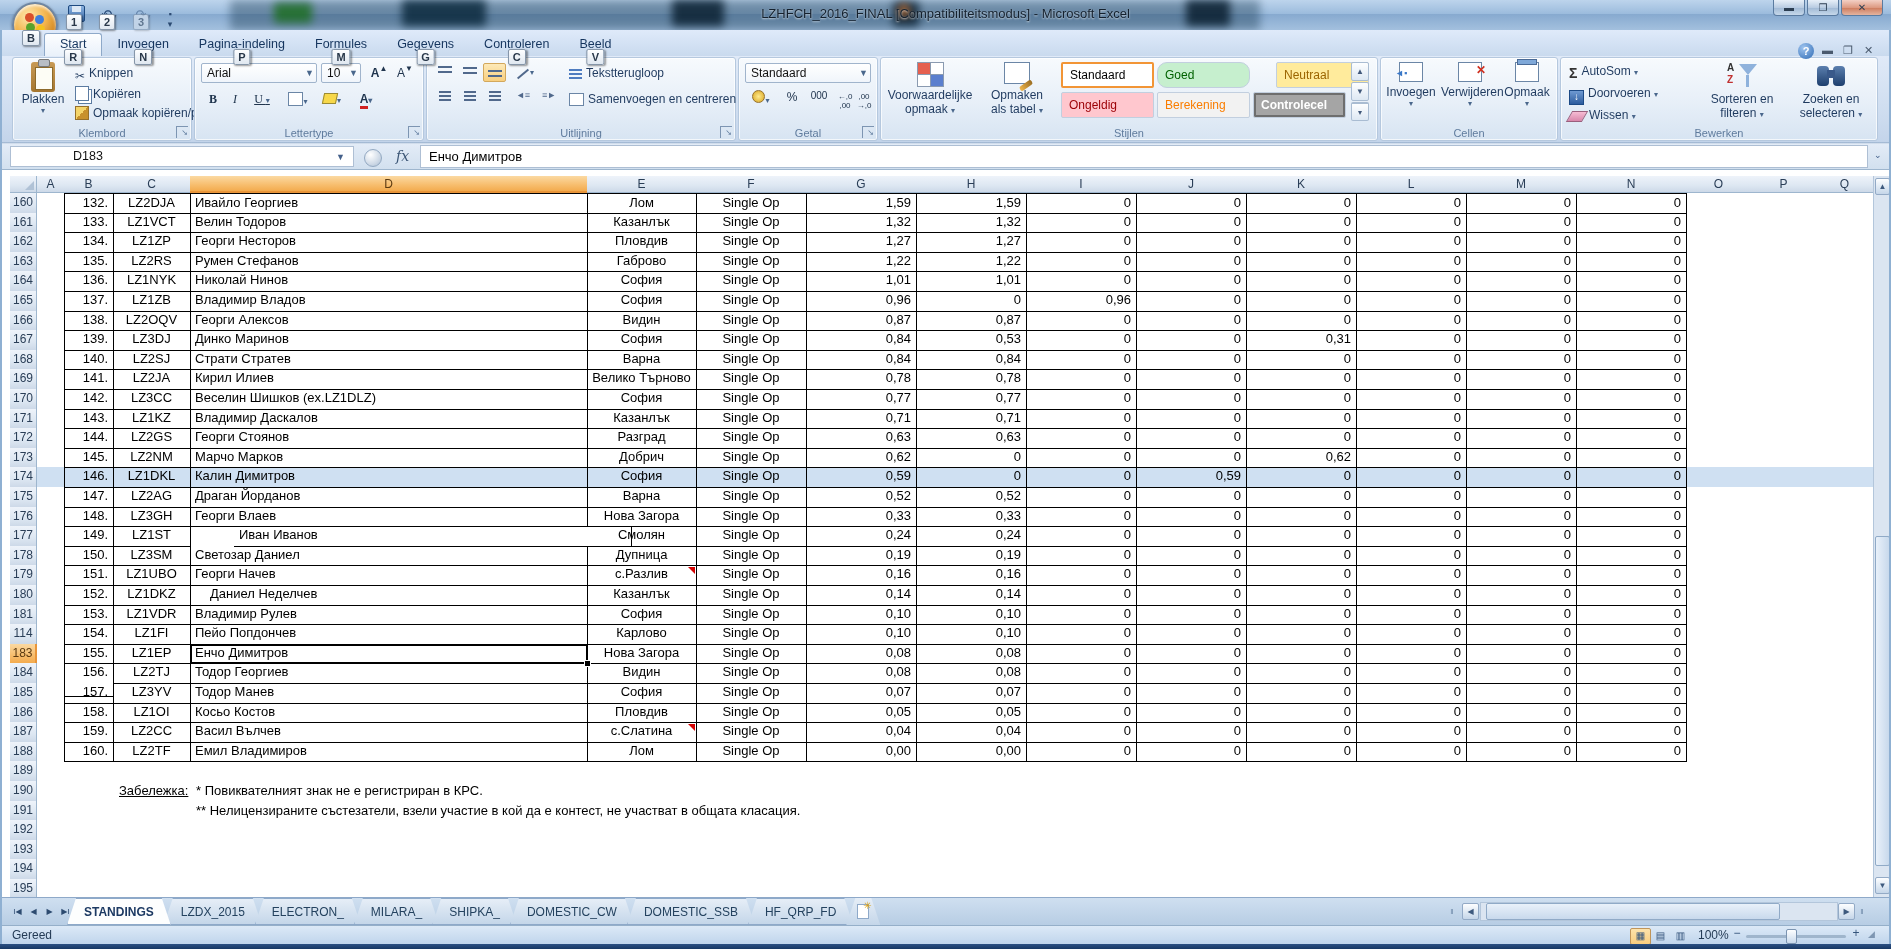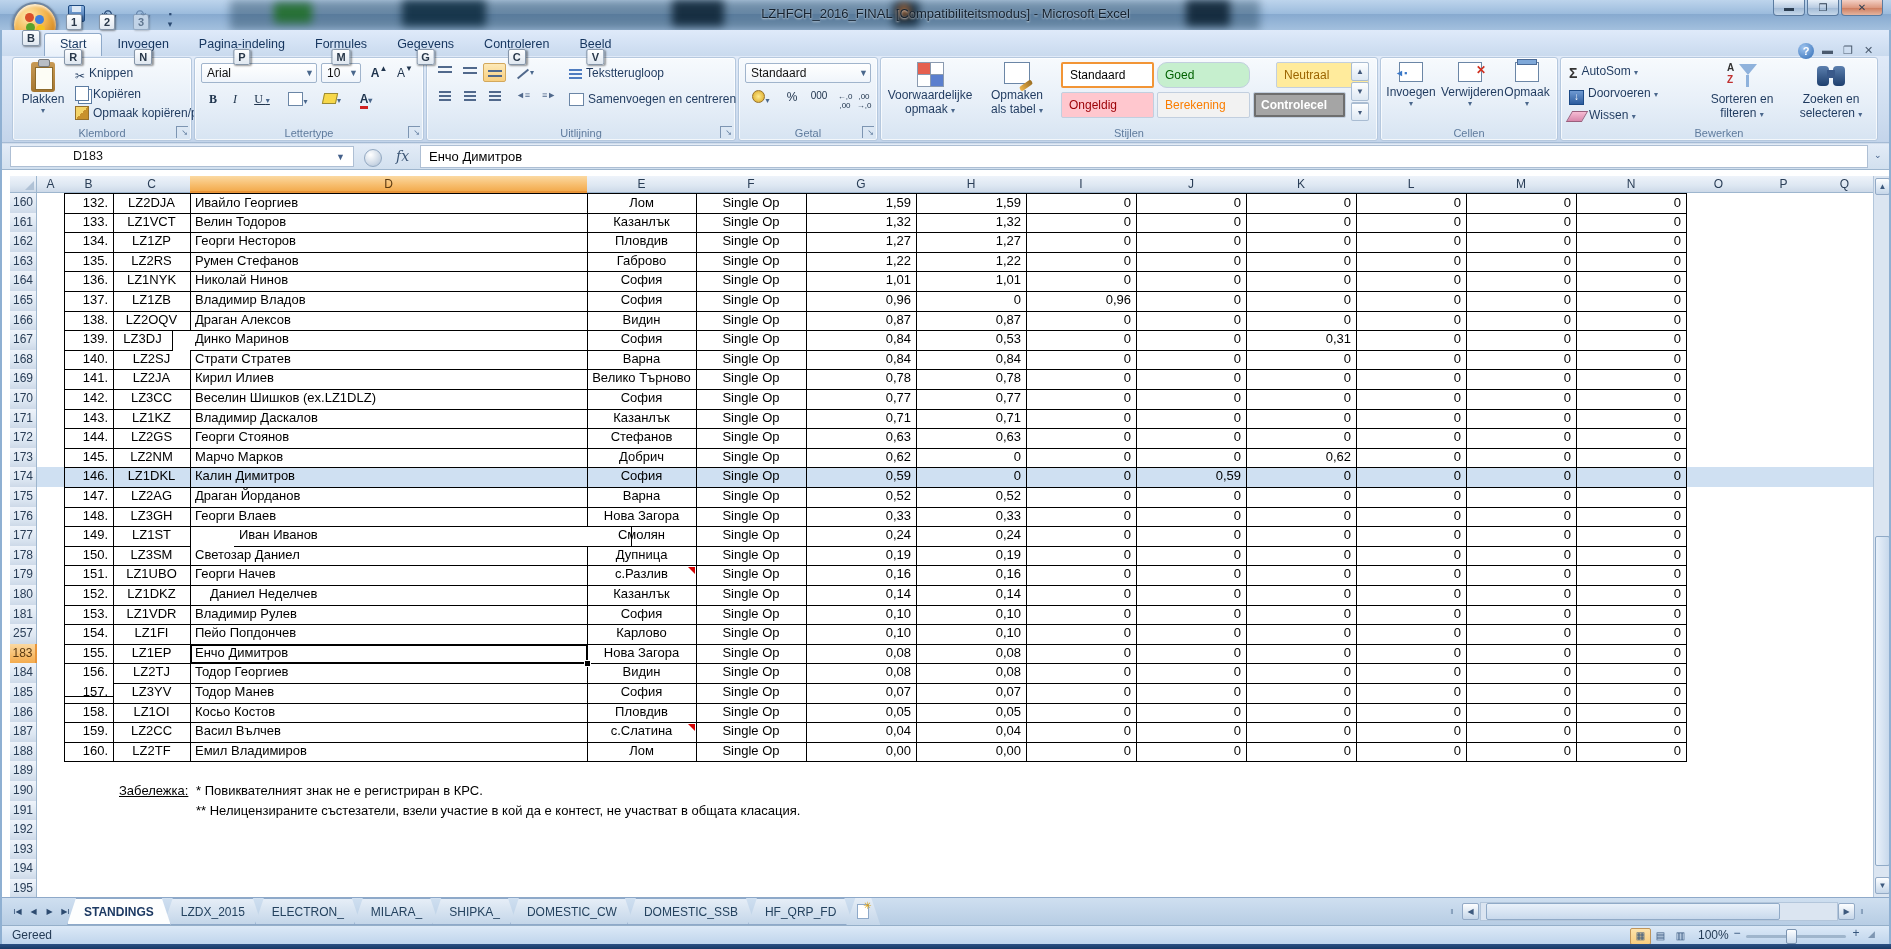--- a/index.html
+++ b/index.html
@@ -370,21 +370,21 @@
     <div class="rowhead" style="top: 252.2px; height: 20.6px;">172</div>
     <div class="rowhead" style="top: 271.8px; height: 20.6px;">173</div>
     <div class="rowhead" style="top: 291.4px; height: 20.6px;">174</div>
     <div class="rowhead" style="top: 311px; height: 20.6px;">175</div>
     <div class="rowhead" style="top: 330.6px; height: 20.6px;">176</div>
     <div class="rowhead" style="top: 350.2px; height: 20.6px;">177</div>
     <div class="rowhead" style="top: 369.8px; height: 20.6px;">178</div>
     <div class="rowhead" style="top: 389.4px; height: 20.6px;">179</div>
     <div class="rowhead" style="top: 409px; height: 20.6px;">180</div>
     <div class="rowhead" style="top: 428.6px; height: 20.6px;">181</div>
-    <div class="rowhead" style="top: 448.2px; height: 20.6px;">257</div>
+    <div class="rowhead" style="top: 448.2px; height: 20.6px;">114</div>
     <div class="rowhead sel" style="top: 467.8px; height: 20.6px;">183</div>
     <div class="rowhead" style="top: 487.4px; height: 20.6px;">184</div>
     <div class="rowhead" style="top: 507px; height: 20.6px;">185</div>
     <div class="rowhead" style="top: 526.6px; height: 20.6px;">186</div>
     <div class="rowhead" style="top: 546.2px; height: 20.6px;">187</div>
     <div class="rowhead" style="top: 565.8px; height: 20.6px;">188</div>
     <div class="rowhead" style="top: 585.4px; height: 20.6px;">189</div>
     <div class="rowhead" style="top: 605px; height: 20.6px;">190</div>
     <div class="rowhead" style="top: 624.6px; height: 20.6px;">191</div>
     <div class="rowhead" style="top: 644.2px; height: 20.6px;">192</div>
@@ -464,33 +464,33 @@
     <div class="cell br bb ar" style="left: 796px; top: 115px; width: 111px; height: 20.6px;">0,96</div>
     <div class="cell br bb ar" style="left: 906px; top: 115px; width: 111px; height: 20.6px;">0</div>
     <div class="cell br bb ar" style="left: 1016px; top: 115px; width: 111px; height: 20.6px;">0,96</div>
     <div class="cell br bb ar" style="left: 1126px; top: 115px; width: 111px; height: 20.6px;">0</div>
     <div class="cell br bb ar" style="left: 1236px; top: 115px; width: 111px; height: 20.6px;">0</div>
     <div class="cell br bb ar" style="left: 1346px; top: 115px; width: 111px; height: 20.6px;">0</div>
     <div class="cell br bb ar" style="left: 1456px; top: 115px; width: 111px; height: 20.6px;">0</div>
     <div class="cell br bb ar" style="left: 1566px; top: 115px; width: 111px; height: 20.6px;">0</div>
     <div class="cell br bb ar bl" style="left: 54px; top: 134.6px; width: 50px; height: 20.6px;">138.</div>
     <div class="cell br bb ac" style="left: 103px; top: 134.6px; width: 78px; height: 20.6px;">LZ2OQV</div>
-    <div class="cell br bb al" style="left: 180px; top: 134.6px; width: 398px; height: 20.6px;">Драган Алексов</div>
+    <div class="cell br bb al" style="left: 180px; top: 134.6px; width: 398px; height: 20.6px;">Георги Алексов</div>
     <div class="cell br bb ac" style="left: 577px; top: 134.6px; width: 110px; height: 20.6px;">Видин</div>
     <div class="cell br bb ac" style="left: 686px; top: 134.6px; width: 111px; height: 20.6px;">Single Op</div>
     <div class="cell br bb ar" style="left: 796px; top: 134.6px; width: 111px; height: 20.6px;">0,87</div>
     <div class="cell br bb ar" style="left: 906px; top: 134.6px; width: 111px; height: 20.6px;">0,87</div>
     <div class="cell br bb ar" style="left: 1016px; top: 134.6px; width: 111px; height: 20.6px;">0</div>
     <div class="cell br bb ar" style="left: 1126px; top: 134.6px; width: 111px; height: 20.6px;">0</div>
     <div class="cell br bb ar" style="left: 1236px; top: 134.6px; width: 111px; height: 20.6px;">0</div>
     <div class="cell br bb ar" style="left: 1346px; top: 134.6px; width: 111px; height: 20.6px;">0</div>
     <div class="cell br bb ar" style="left: 1456px; top: 134.6px; width: 111px; height: 20.6px;">0</div>
     <div class="cell br bb ar" style="left: 1566px; top: 134.6px; width: 111px; height: 20.6px;">0</div>
     <div class="cell br bb ar bl" style="left: 54px; top: 154.2px; width: 50px; height: 20.6px;">139.</div>
-    <div class="cell br bb ac" style="left: 103px; top: 154.2px; width: 60px; height: 20.6px;">LZ3DJ</div>
+    <div class="cell br bb ac" style="left: 103px; top: 154.2px; width: 78px; height: 20.6px;">LZ3DJ</div>
     <div class="cell br bb al" style="left: 180px; top: 154.2px; width: 398px; height: 20.6px;">Динко Маринов</div>
     <div class="cell br bb ac" style="left: 577px; top: 154.2px; width: 110px; height: 20.6px;">София</div>
     <div class="cell br bb ac" style="left: 686px; top: 154.2px; width: 111px; height: 20.6px;">Single Op</div>
     <div class="cell br bb ar" style="left: 796px; top: 154.2px; width: 111px; height: 20.6px;">0,84</div>
     <div class="cell br bb ar" style="left: 906px; top: 154.2px; width: 111px; height: 20.6px;">0,53</div>
     <div class="cell br bb ar" style="left: 1016px; top: 154.2px; width: 111px; height: 20.6px;">0</div>
     <div class="cell br bb ar" style="left: 1126px; top: 154.2px; width: 111px; height: 20.6px;">0</div>
     <div class="cell br bb ar" style="left: 1236px; top: 154.2px; width: 111px; height: 20.6px;">0,31</div>
     <div class="cell br bb ar" style="left: 1346px; top: 154.2px; width: 111px; height: 20.6px;">0</div>
     <div class="cell br bb ar" style="left: 1456px; top: 154.2px; width: 111px; height: 20.6px;">0</div>
@@ -543,21 +543,21 @@
     <div class="cell br bb ar" style="left: 906px; top: 232.6px; width: 111px; height: 20.6px;">0,71</div>
     <div class="cell br bb ar" style="left: 1016px; top: 232.6px; width: 111px; height: 20.6px;">0</div>
     <div class="cell br bb ar" style="left: 1126px; top: 232.6px; width: 111px; height: 20.6px;">0</div>
     <div class="cell br bb ar" style="left: 1236px; top: 232.6px; width: 111px; height: 20.6px;">0</div>
     <div class="cell br bb ar" style="left: 1346px; top: 232.6px; width: 111px; height: 20.6px;">0</div>
     <div class="cell br bb ar" style="left: 1456px; top: 232.6px; width: 111px; height: 20.6px;">0</div>
     <div class="cell br bb ar" style="left: 1566px; top: 232.6px; width: 111px; height: 20.6px;">0</div>
     <div class="cell br bb ar bl" style="left: 54px; top: 252.2px; width: 50px; height: 20.6px;">144.</div>
     <div class="cell br bb ac" style="left: 103px; top: 252.2px; width: 78px; height: 20.6px;">LZ2GS</div>
     <div class="cell br bb al" style="left: 180px; top: 252.2px; width: 398px; height: 20.6px;">Георги Стоянов</div>
-    <div class="cell br bb ac" style="left: 577px; top: 252.2px; width: 110px; height: 20.6px;">Стефанов</div>
+    <div class="cell br bb ac" style="left: 577px; top: 252.2px; width: 110px; height: 20.6px;">Разград</div>
     <div class="cell br bb ac" style="left: 686px; top: 252.2px; width: 111px; height: 20.6px;">Single Op</div>
     <div class="cell br bb ar" style="left: 796px; top: 252.2px; width: 111px; height: 20.6px;">0,63</div>
     <div class="cell br bb ar" style="left: 906px; top: 252.2px; width: 111px; height: 20.6px;">0,63</div>
     <div class="cell br bb ar" style="left: 1016px; top: 252.2px; width: 111px; height: 20.6px;">0</div>
     <div class="cell br bb ar" style="left: 1126px; top: 252.2px; width: 111px; height: 20.6px;">0</div>
     <div class="cell br bb ar" style="left: 1236px; top: 252.2px; width: 111px; height: 20.6px;">0</div>
     <div class="cell br bb ar" style="left: 1346px; top: 252.2px; width: 111px; height: 20.6px;">0</div>
     <div class="cell br bb ar" style="left: 1456px; top: 252.2px; width: 111px; height: 20.6px;">0</div>
     <div class="cell br bb ar" style="left: 1566px; top: 252.2px; width: 111px; height: 20.6px;">0</div>
     <div class="cell br bb ar bl" style="left: 54px; top: 271.8px; width: 50px; height: 20.6px;">145.</div>

